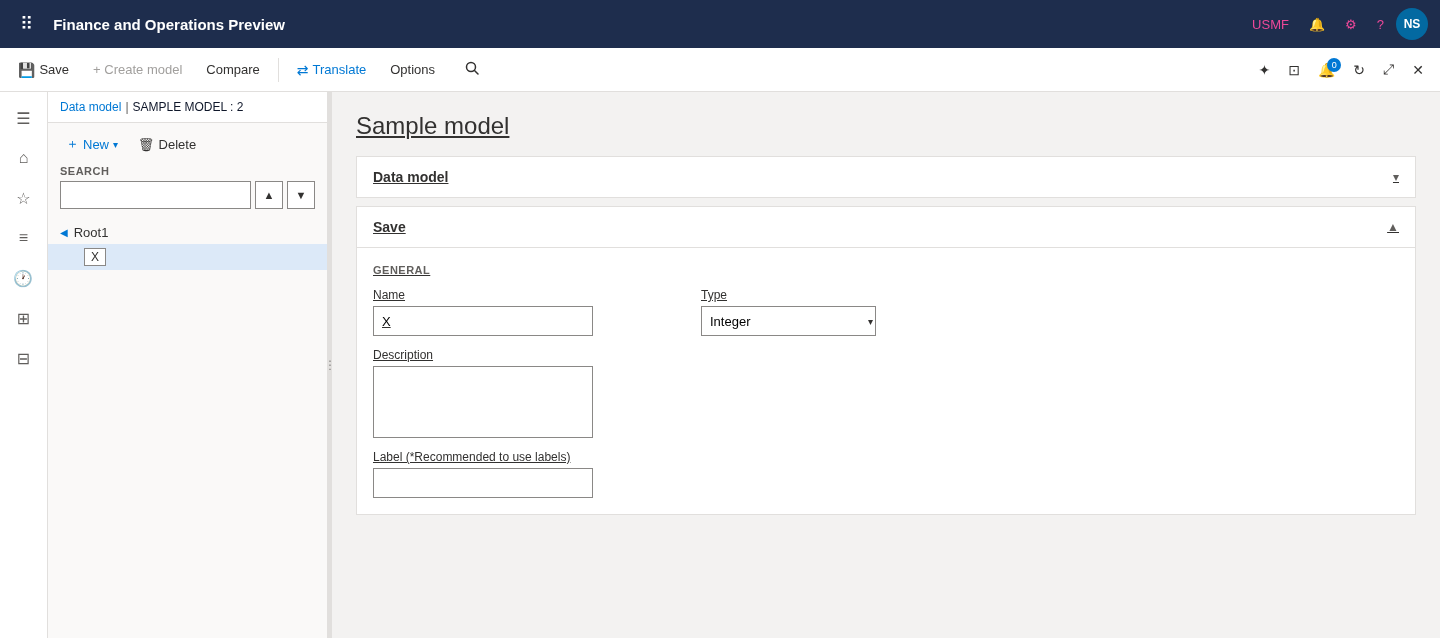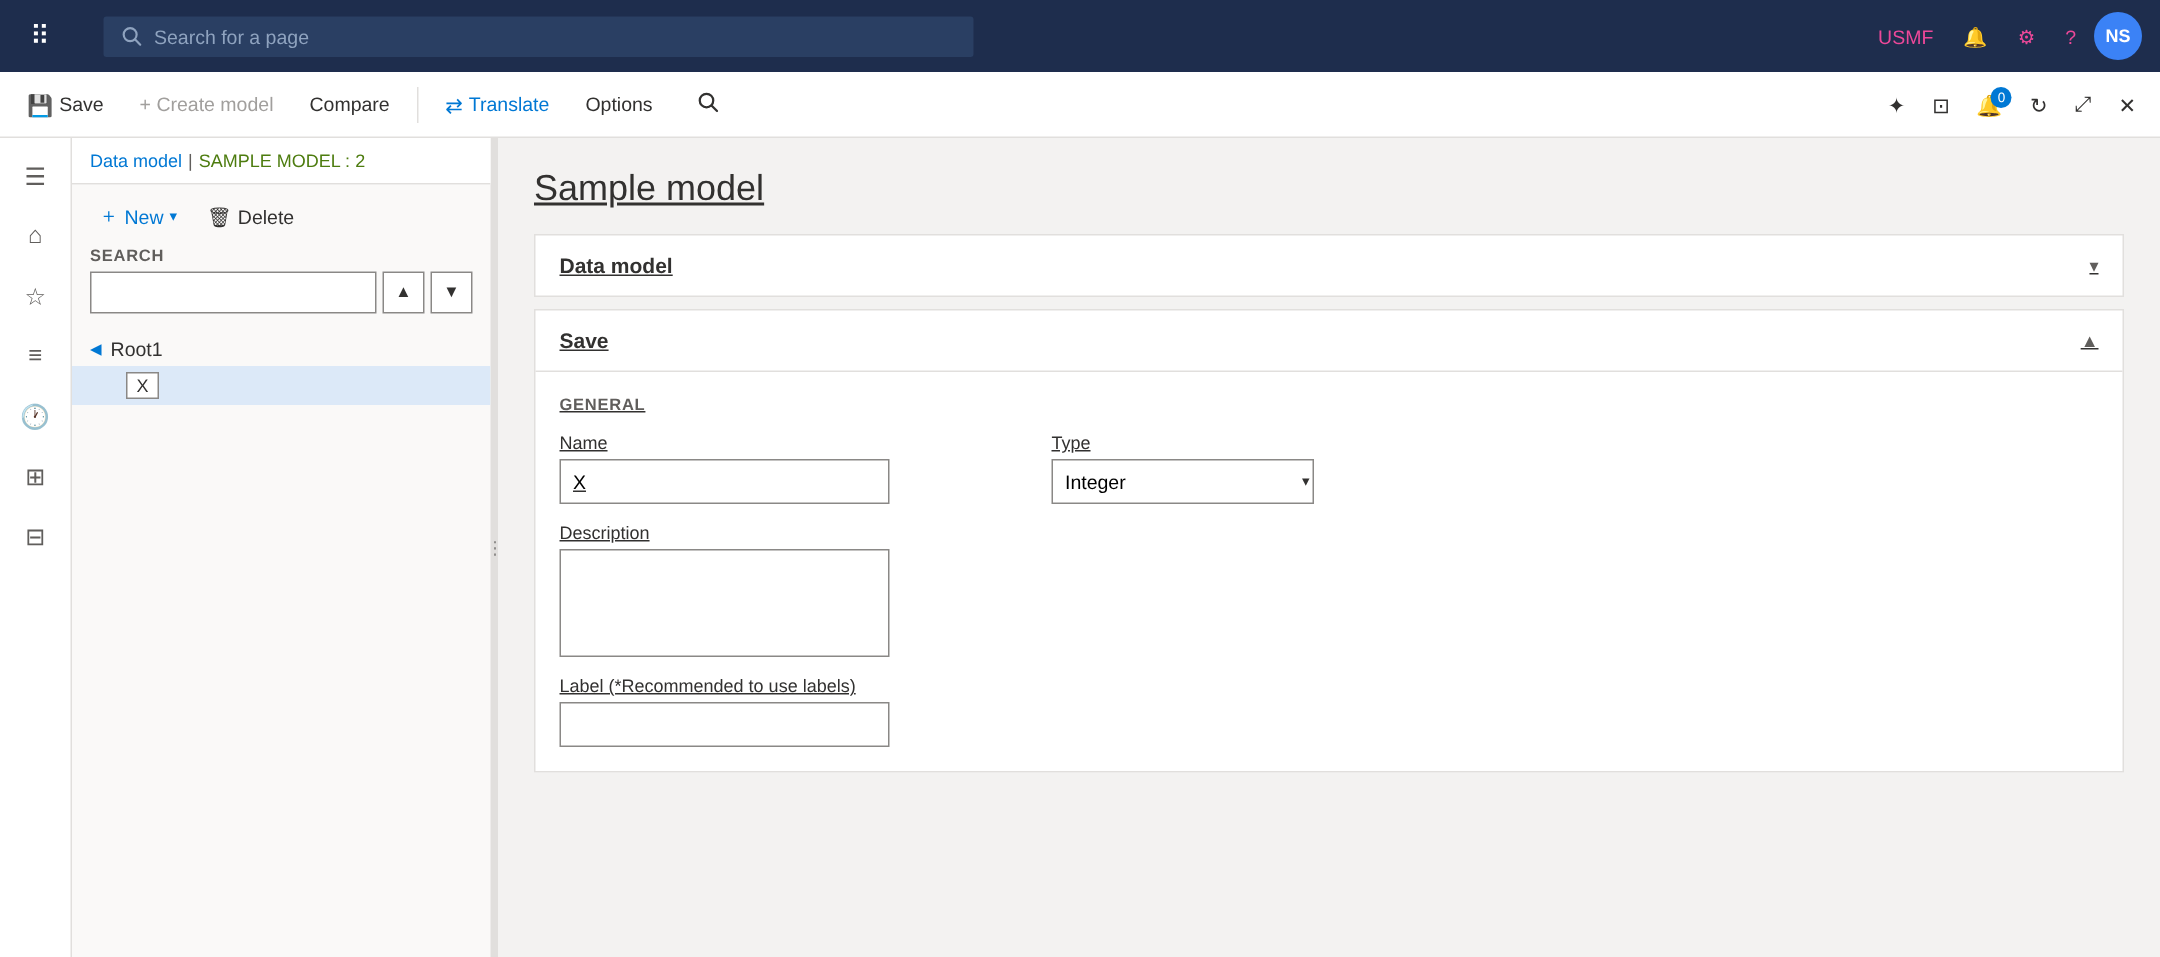--- a/index.html
+++ b/index.html
@@ -60,21 +60,21 @@
       padding: 4px 8px;
       color: #ec4899;
       cursor: pointer;
       font-size: 13px;
       border-radius: 2px;
     }
     .avatar-btn {
       width: 32px;
       height: 32px;
       border-radius: 50%;
-      background: #3b82f6;
+      background: #0369a1;
       color: #fff;
       display: flex;
       align-items: center;
       justify-content: center;
       font-size: 12px;
       font-weight: 600;
       cursor: pointer;
     }
 
     
@@ -176,21 +176,21 @@
       align-items: center;
       gap: 4px;
       border-bottom: 1px solid #e1dfdd;
       background: #fff;
     }
     .breadcrumb-link {
       color: #0078d4;
       cursor: pointer;
     }
     .breadcrumb-sep { color: #605e5c; }
-    .breadcrumb-current { color: #4d7c0f; }
+    .breadcrumb-current { color: #0f172a; }
 
     .tree-toolbar {
       padding: 8px 12px;
       display: flex;
       align-items: center;
       gap: 8px;
     }
     .new-btn {
       display: flex;
       align-items: center;
@@ -403,29 +403,21 @@
 
     .node-section-body {
       padding: 16px;
     }
   </style>
 </head>
 <body>
 
 <div class="top-nav">
   <span class="top-nav-grid">⠿</span>
-  <div class="top-nav-search">
-    <div class="top-nav-search-inner">
-      <svg width="14" height="14" viewBox="0 0 14 14" fill="none">
-        <circle cx="6" cy="6" r="4.5" stroke="#8fa3bf" stroke-width="1.5"></circle>
-        <line x1="9.5" y1="9.5" x2="13" y2="13" stroke="#8fa3bf" stroke-width="1.5" stroke-linecap="round"></line>
-      </svg>
-      <input type="text" placeholder="Search for a page" style="">
-    </div>
-  </div>
+  <span class="top-nav-title">Finance and Operations Preview</span>
   <div class="top-nav-right">
     <span class="nav-btn">USMF</span>
     <span class="nav-btn">🔔</span>
     <span class="nav-btn">⚙</span>
     <span class="nav-btn">?</span>
     <div class="avatar-btn">NS</div>
   </div>
 </div>
 
 <div class="command-bar">

